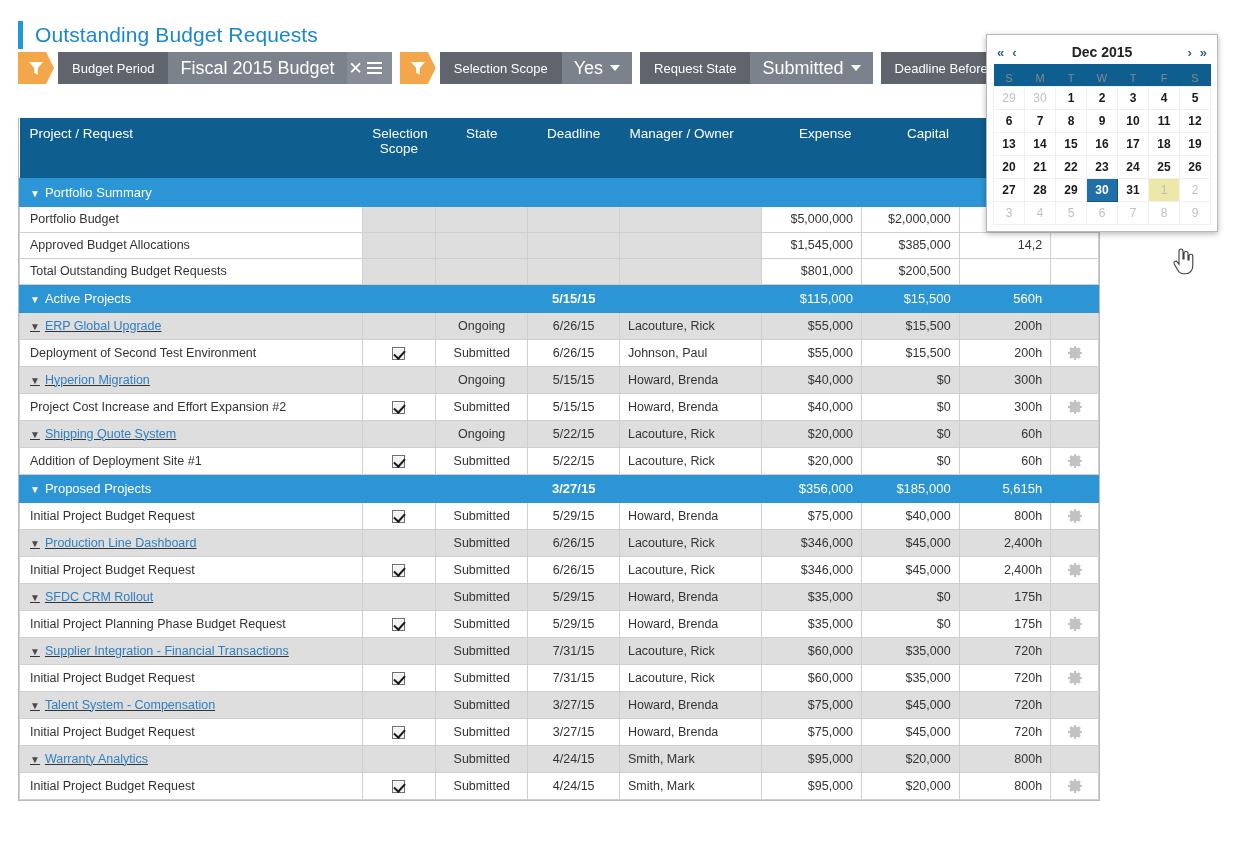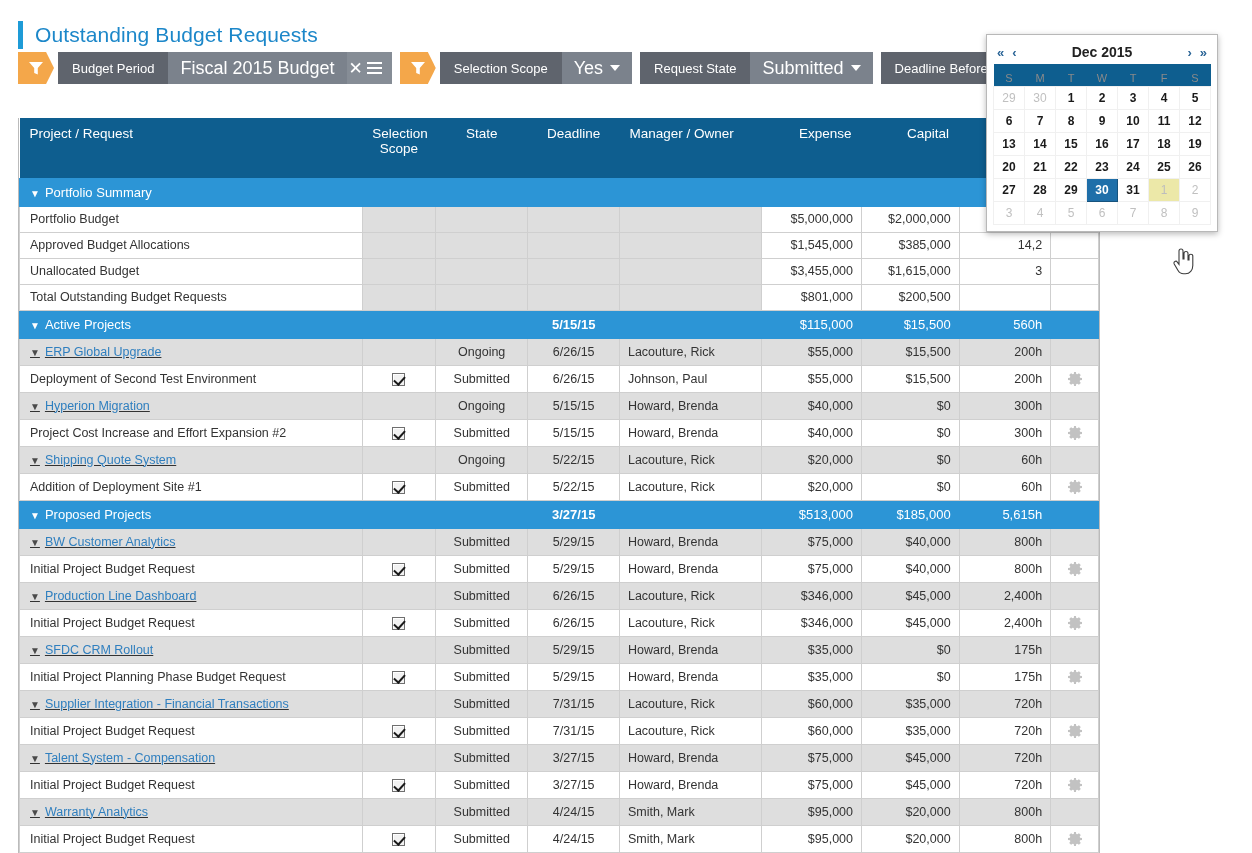--- a/index.html
+++ b/index.html
@@ -346,31 +346,20 @@
           <td class="ctr shade"></td>
           <td class="ctr shade"></td>
           <td class="ctr shade"></td>
           <td class="lft shade"></td>
           <td class="num">$1,545,000</td>
           <td class="num">$385,000</td>
           <td class="num">14,2</td>
           <td class="ctr"></td>
         </tr>
         <tr class="sum">
-          <td class="cell-name indent2"><span class="">Unallocated Budget</span></td>
-          <td class="ctr shade"></td>
-          <td class="ctr shade"></td>
-          <td class="ctr shade"></td>
-          <td class="lft shade"></td>
-          <td class="num">$3,455,000</td>
-          <td class="num">$1,615,000</td>
-          <td class="num">3</td>
-          <td class="ctr"></td>
-        </tr>
-        <tr class="sum">
           <td class="cell-name indent2"><span class="">Total Outstanding Budget Requests</span></td>
           <td class="ctr shade"></td>
           <td class="ctr shade"></td>
           <td class="ctr shade"></td>
           <td class="lft shade"></td>
           <td class="num">$801,000</td>
           <td class="num">$200,500</td>
           <td class="num"></td>
           <td class="ctr"></td>
         </tr>
@@ -459,45 +448,34 @@
               <path fill="#c2c2c2" d="M8 5.2A2.8 2.8 0 1 0 8 10.8 2.8 2.8 0 0 0 8 5.2zm0 4.2a1.4 1.4 0 1 1 0-2.8 1.4 1.4 0 0 1 0 2.8z"></path>
               <path fill="#c2c2c2" d="M9.1 0H6.9l-.3 2.2-1.3.5L3.5 1.4 1.4 3.5l1.3 1.8-.5 1.3L0 6.9v2.2l2.2.3.5 1.3-1.3 1.8 2.1 2.1 1.8-1.3 1.3.5.3 2.2h2.2l.3-2.2 1.3-.5 1.8 1.3 2.1-2.1-1.3-1.8.5-1.3 2.2-.3V6.9l-2.2-.3-.5-1.3 1.3-1.8-2.1-2.1-1.8 1.3-1.3-.5z"></path>
             </svg></td>
         </tr>
         <tr class="grp">
           <td class="cell-name indent0"><span class="twisty">▼</span><span class="">Proposed Projects</span></td>
           <td class="ctr"></td>
           <td class="ctr"></td>
           <td class="ctr">3/27/15</td>
           <td class="lft"></td>
-          <td class="num">$513,000</td>
+          <td class="num">$356,000</td>
           <td class="num">$185,000</td>
           <td class="num">5,615h</td>
           <td class="ctr"></td>
         </tr>
-        <tr class="proj">
-          <td class="cell-name indent1"><span class="twisty">▼</span><span class="proj-link">BW Customer Analytics</span></td>
-          <td class="ctr"></td>
+        <tr class="req">
+          <td class="cell-name indent2"><span class="">Initial Project Budget Request</span></td>
+          <td class="ctr"><span class="chk"></span></td>
           <td class="ctr">Submitted</td>
           <td class="ctr">5/29/15</td>
           <td class="lft">Howard, Brenda</td>
           <td class="num">$75,000</td>
           <td class="num">$40,000</td>
           <td class="num">800h</td>
-          <td class="ctr"></td>
-        </tr>
-        <tr class="req">
-          <td class="cell-name indent2"><span class="">Initial Project Budget Request</span></td>
-          <td class="ctr"><span class="chk"></span></td>
-          <td class="ctr">Submitted</td>
-          <td class="ctr">5/29/15</td>
-          <td class="lft">Howard, Brenda</td>
-          <td class="num">$75,000</td>
-          <td class="num">$40,000</td>
-          <td class="num">800h</td>
           <td class="ctr"><svg class="gear" viewBox="0 0 16 16">
               <path fill="#c2c2c2" d="M8 5.2A2.8 2.8 0 1 0 8 10.8 2.8 2.8 0 0 0 8 5.2zm0 4.2a1.4 1.4 0 1 1 0-2.8 1.4 1.4 0 0 1 0 2.8z"></path>
               <path fill="#c2c2c2" d="M9.1 0H6.9l-.3 2.2-1.3.5L3.5 1.4 1.4 3.5l1.3 1.8-.5 1.3L0 6.9v2.2l2.2.3.5 1.3-1.3 1.8 2.1 2.1 1.8-1.3 1.3.5.3 2.2h2.2l.3-2.2 1.3-.5 1.8 1.3 2.1-2.1-1.3-1.8.5-1.3 2.2-.3V6.9l-2.2-.3-.5-1.3 1.3-1.8-2.1-2.1-1.8 1.3-1.3-.5z"></path>
             </svg></td>
         </tr>
         <tr class="proj">
           <td class="cell-name indent1"><span class="twisty">▼</span><span class="proj-link">Production Line Dashboard</span></td>
           <td class="ctr"></td>
           <td class="ctr">Submitted</td>
           <td class="ctr">6/26/15</td>

